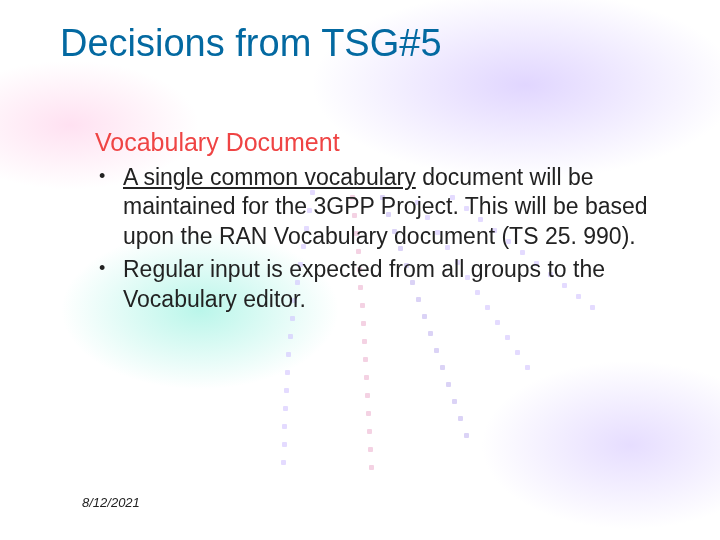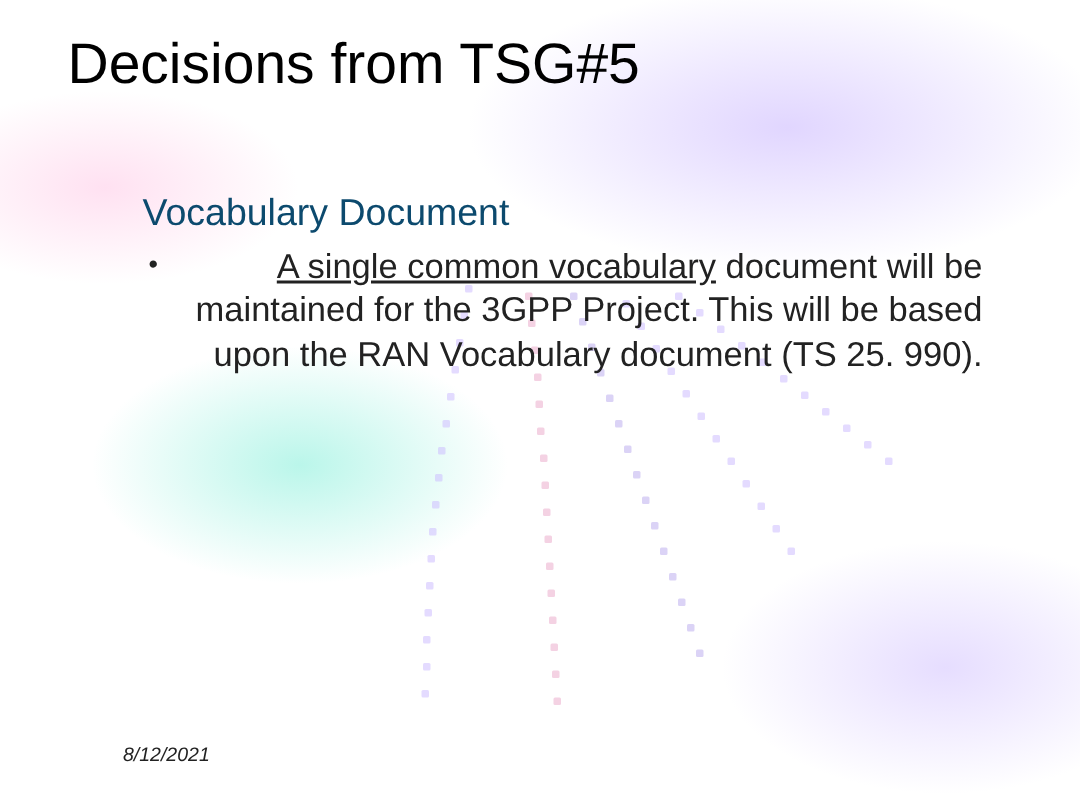--- a/index.html
+++ b/index.html
@@ -35,42 +35,41 @@
     left: 60px; top: 230px;
     background: radial-gradient(ellipse at center, rgba(140,240,220,0.6) 0%, rgba(140,240,220,0) 70%);
   }
   .blob-purple-bottom {
     width: 300px; height: 170px;
     left: 480px; top: 360px;
     background: radial-gradient(ellipse at center, rgba(200,180,255,0.45) 0%, rgba(200,180,255,0) 70%);
   }
   .title {
     position: absolute;
-    left: 45px;
+    left: 60px;
     top: 22px;
     font-size: 38px;
-    color: #000000;
+    color: #0369a1;
     font-weight: 400;
   }
   .content {
     position: absolute;
     left: 95px;
     top: 128px;
     width: 560px;
   }
   .subhead {
     font-size: 25px;
-    color: #0c4a6e;
+    color: #ef4444;
     font-weight: 400;
     margin-bottom: 6px;
   }
   ul.bullets {
     list-style: none;
     padding-left: 28px;
-    text-align: right;
   }
   ul.bullets li {
     position: relative;
     font-size: 23px;
     line-height: 1.28;
     color: #222;
     margin-bottom: 4px;
   }
   ul.bullets li::before {
     content: "•";
@@ -196,18 +195,21 @@
   </div>
 
   <h1 class="title">Decisions from TSG#5</h1>
 
   <div class="content">
     <div class="subhead">Vocabulary Document</div>
     <ul class="bullets">
       <li>
         <span class="underline">A single common vocabulary</span><span> document will be maintained for the 3GPP Project. This will be based upon the RAN Vocabulary document (TS 25. 990).</span>
       </li>
+      <li>
+        <span class="underline"></span><span>Regular input is expected from all groups to the Vocabulary editor.</span>
+      </li>
     </ul>
   </div>
 
   <div class="date">8/12/2021</div>
 
 </div>
 
 </body></html>

